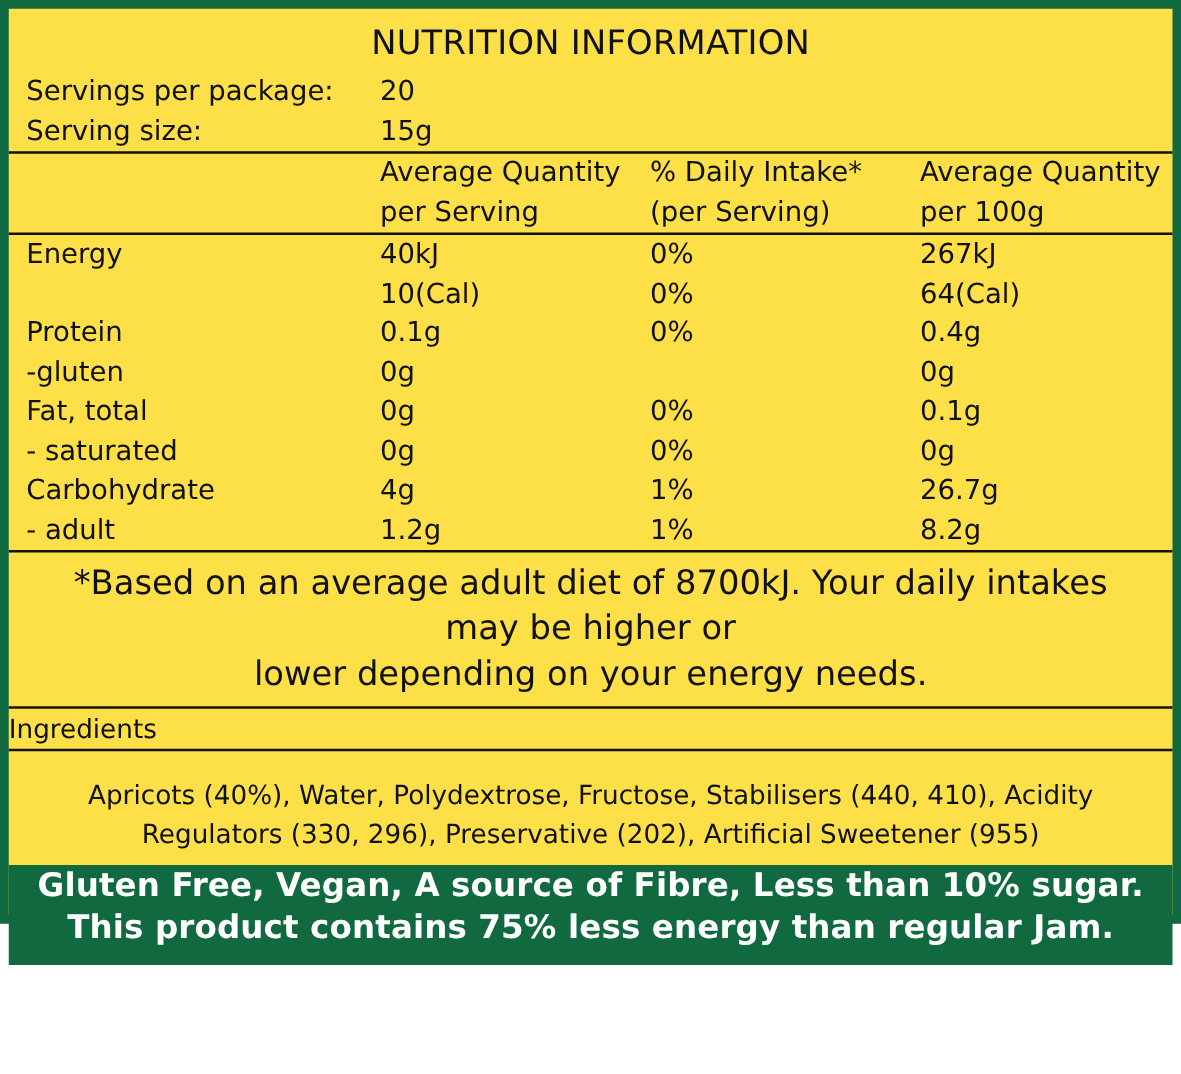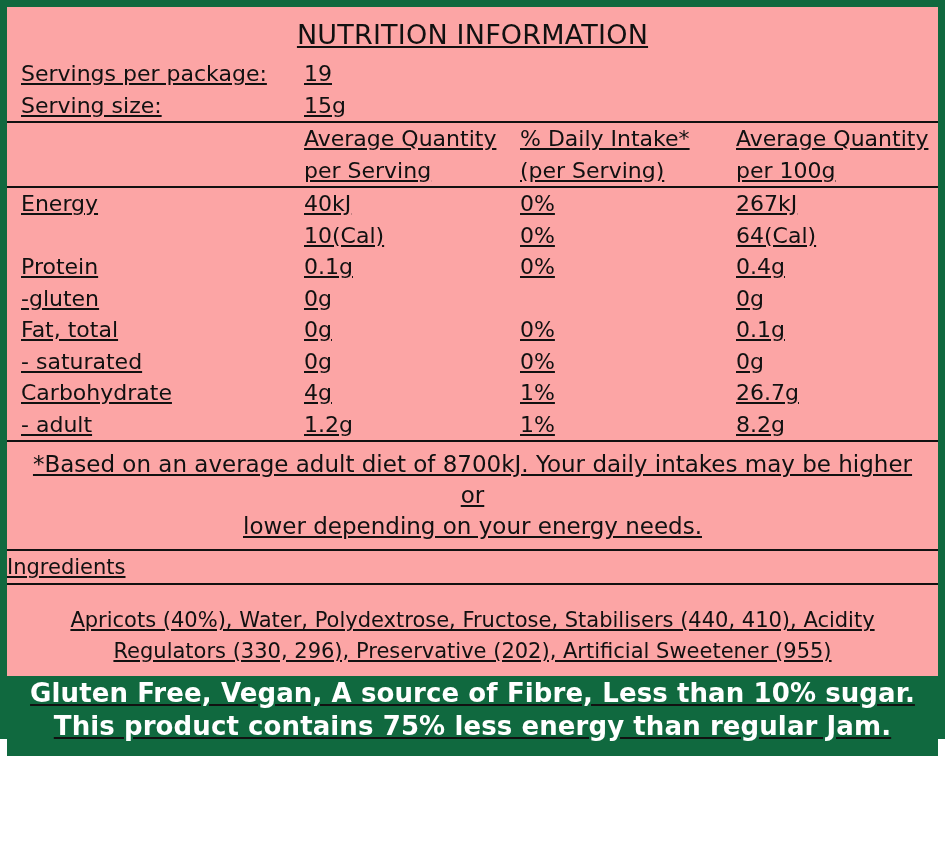--- a/index.html
+++ b/index.html
@@ -13,25 +13,24 @@
     font-family: "DejaVu Sans", sans-serif;
     color: #111111;
     overflow: hidden;
   }
 
   .panel {
     position: relative;
     width: 945px;
     height: 739px;
     box-sizing: border-box;
-    background: #fca5a5;
+    background: #fde047;
     border: 7px solid #10693f;
     display: flex;
     flex-direction: column;
-    text-decoration: underline;
   }
 
   .nip {
     flex: 0 0 auto;
     padding: 0;
   }
 
   .title {
     text-align: center;
     font-size: 27px;
@@ -63,21 +62,21 @@
   .hdr td { line-height: 1.3; }
   .hdr-pad td { padding-top: 6px; }
 
   .servings td { padding-top: 3px; padding-bottom: 3px; }
 
   .row-label { white-space: nowrap; }
 
   .footnote {
     border-top: 2px solid #111;
     text-align: center;
-    font-size: 23px;
+    font-size: 27px;
     line-height: 1.35;
     padding: 7px 20px 7px 20px;
   }
 
   .ing-head {
     border-top: 2px solid #111;
     border-bottom: 2px solid #111;
     font-size: 21px;
     padding: 4px 0 4px 0;
   }
@@ -107,21 +106,21 @@
 
 <div class="panel">
 
   <div class="title">NUTRITION INFORMATION</div>
 
   <div class="nip">
     <table class="nip-table">
       <tbody>
         <tr class="servings">
           <td class="c0">Servings per package:</td>
-          <td class="c1">19</td>
+          <td class="c1">20</td>
           <td class="c2"></td>
           <td class="c3"></td>
         </tr>
         <tr class="servings rule-bottom">
           <td class="c0">Serving size:</td>
           <td class="c1">15g</td>
           <td class="c2"></td>
           <td class="c3"></td>
         </tr>
 

